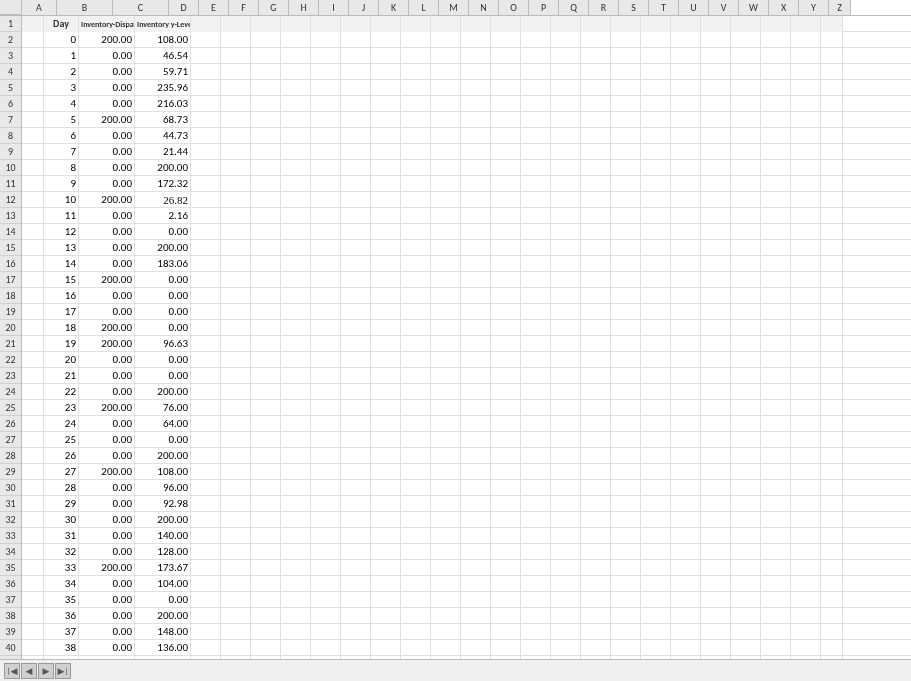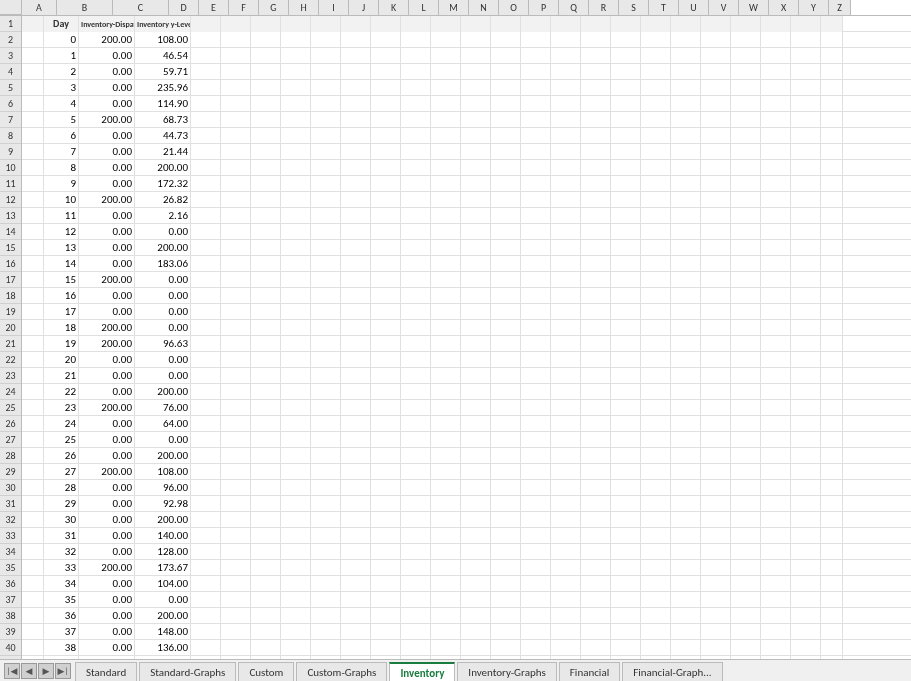--- a/index.html
+++ b/index.html
@@ -262,21 +262,21 @@
           <div class="cell" style="width: 30px; min-width: 30px;"></div>
           <div class="cell" style="width: 30px; min-width: 30px;"></div>
           <div class="cell" style="width: 30px; min-width: 30px;"></div>
           <div class="cell" style="width: 30px; min-width: 30px;"></div>
           <div class="cell" style="width: 22px; min-width: 22px;"></div>
         </div>
         <div class="grid-row">
           <div class="cell c-A center" style="width: 22px; min-width: 22px;"></div>
           <div class="cell c-B num" style="width: 35px; min-width: 35px;">4</div>
           <div class="cell c-C num" style="width: 56px; min-width: 56px;">0.00</div>
-          <div class="cell c-D num" style="width: 56px; min-width: 56px;">114.90</div>
+          <div class="cell c-D num" style="width: 56px; min-width: 56px;">216.03</div>
           <div class="cell" style="width: 30px; min-width: 30px;"></div>
           <div class="cell" style="width: 30px; min-width: 30px;"></div>
           <div class="cell" style="width: 30px; min-width: 30px;"></div>
           <div class="cell" style="width: 30px; min-width: 30px;"></div>
           <div class="cell" style="width: 30px; min-width: 30px;"></div>
           <div class="cell" style="width: 30px; min-width: 30px;"></div>
           <div class="cell" style="width: 30px; min-width: 30px;"></div>
           <div class="cell" style="width: 30px; min-width: 30px;"></div>
           <div class="cell" style="width: 30px; min-width: 30px;"></div>
           <div class="cell" style="width: 30px; min-width: 30px;"></div>
@@ -430,21 +430,21 @@
           <div class="cell" style="width: 30px; min-width: 30px;"></div>
           <div class="cell" style="width: 30px; min-width: 30px;"></div>
           <div class="cell" style="width: 30px; min-width: 30px;"></div>
           <div class="cell" style="width: 30px; min-width: 30px;"></div>
           <div class="cell" style="width: 22px; min-width: 22px;"></div>
         </div>
         <div class="grid-row">
           <div class="cell c-A center" style="width: 22px; min-width: 22px;"></div>
           <div class="cell c-B num" style="width: 35px; min-width: 35px;">10</div>
           <div class="cell c-C num" style="width: 56px; min-width: 56px;">200.00</div>
-          <div class="cell c-D num" style="width: 56px; min-width: 56px;">26.82</div>
+          <div class="cell c-D num" style="width: 56px; min-width: 56px; font-family: Liberation Serif, serif;">26.82</div>
           <div class="cell" style="width: 30px; min-width: 30px;"></div>
           <div class="cell" style="width: 30px; min-width: 30px;"></div>
           <div class="cell" style="width: 30px; min-width: 30px;"></div>
           <div class="cell" style="width: 30px; min-width: 30px;"></div>
           <div class="cell" style="width: 30px; min-width: 30px;"></div>
           <div class="cell" style="width: 30px; min-width: 30px;"></div>
           <div class="cell" style="width: 30px; min-width: 30px;"></div>
           <div class="cell" style="width: 30px; min-width: 30px;"></div>
           <div class="cell" style="width: 30px; min-width: 30px;"></div>
           <div class="cell" style="width: 30px; min-width: 30px;"></div>
@@ -1276,25 +1276,15 @@
       </div>
   </div>
 
   <div class="tabs-bar">
     <div class="tab-nav">
       <div class="tab-nav-btn">|◀</div>
       <div class="tab-nav-btn" style="margin-left:1px;">◀</div>
       <div class="tab-nav-btn" style="margin-left:1px;">▶</div>
       <div class="tab-nav-btn" style="margin-left:1px;">▶|</div>
     </div>
-    <div id="tabs-container" style="display:flex;align-items:flex-end;height:22px;">
-        <div class="tab">Standard</div>
-        <div class="tab">Standard-Graphs</div>
-        <div class="tab">Custom</div>
-        <div class="tab">Custom-Graphs</div>
-        <div class="tab active">Inventory</div>
-        <div class="tab">Inventory-Graphs</div>
-        <div class="tab">Financial</div>
-        <div class="tab">Financial-Graph...</div>
-      </div>
   </div>
 
 </div>
 
 </body></html>

